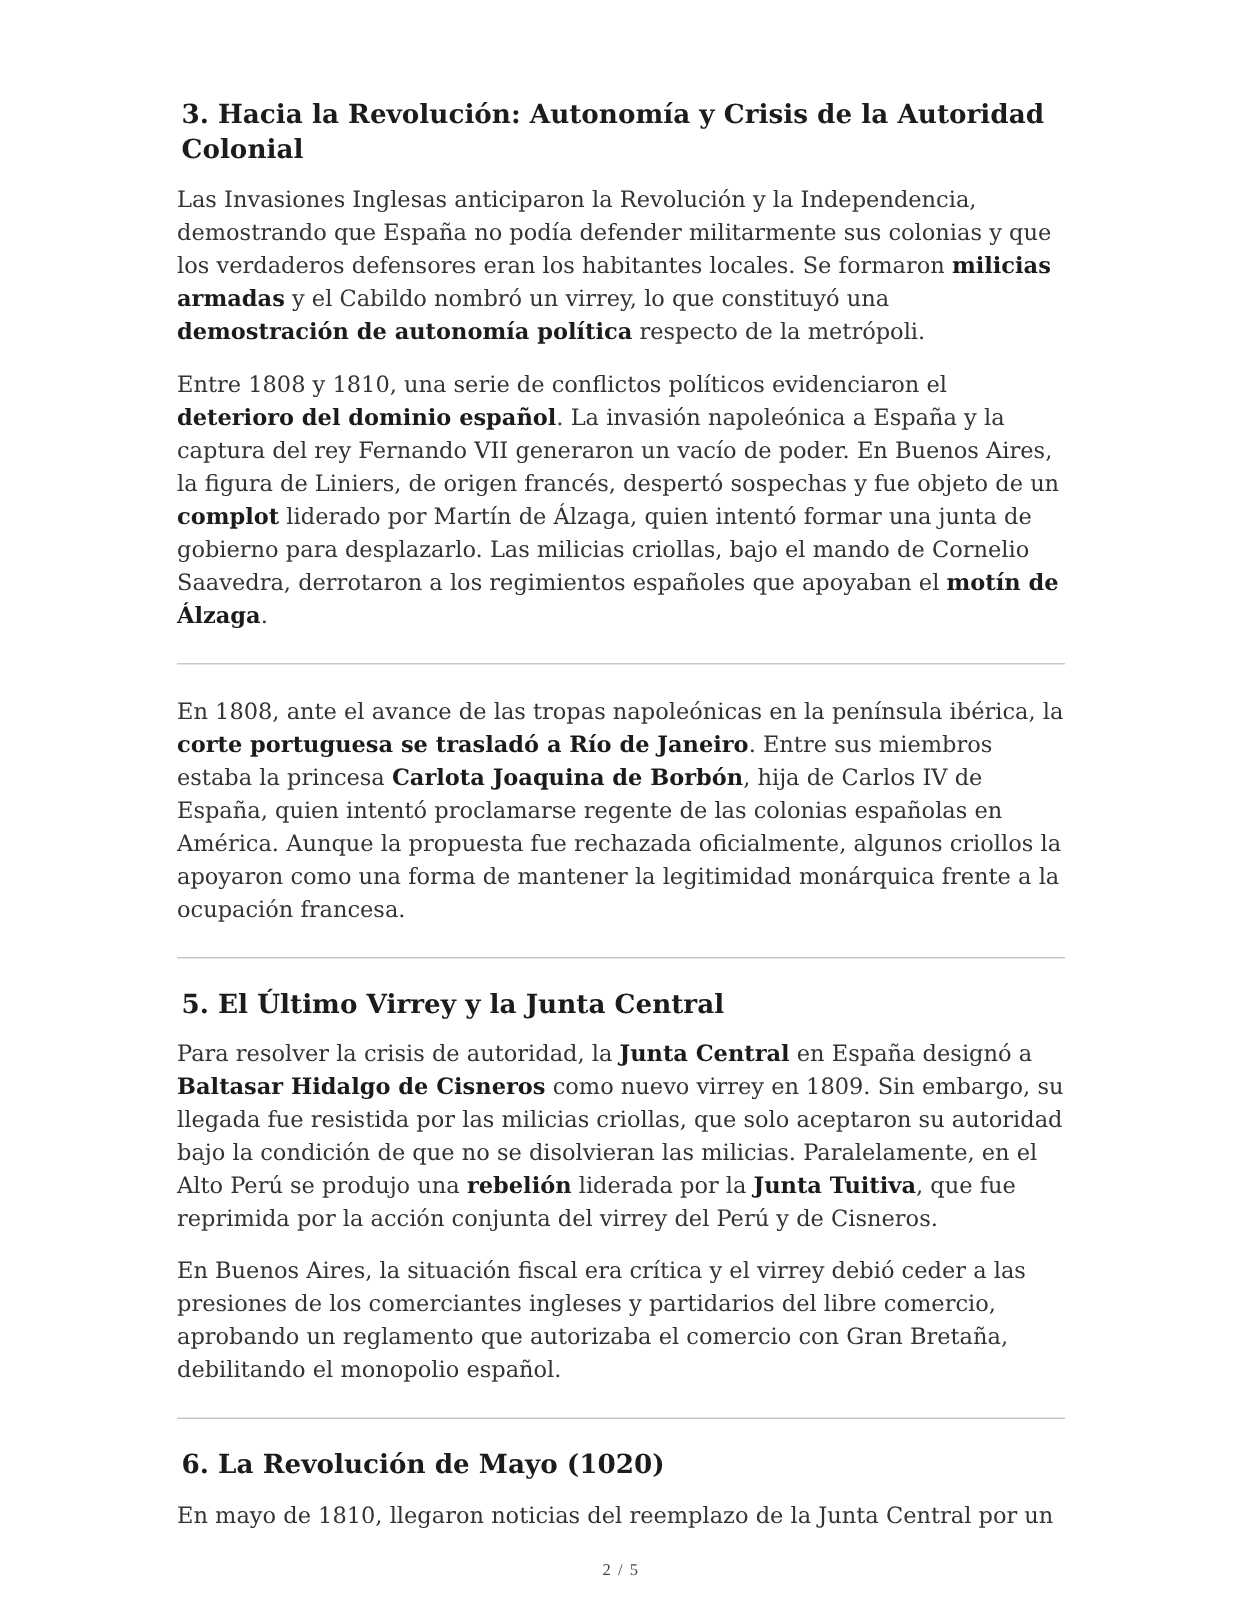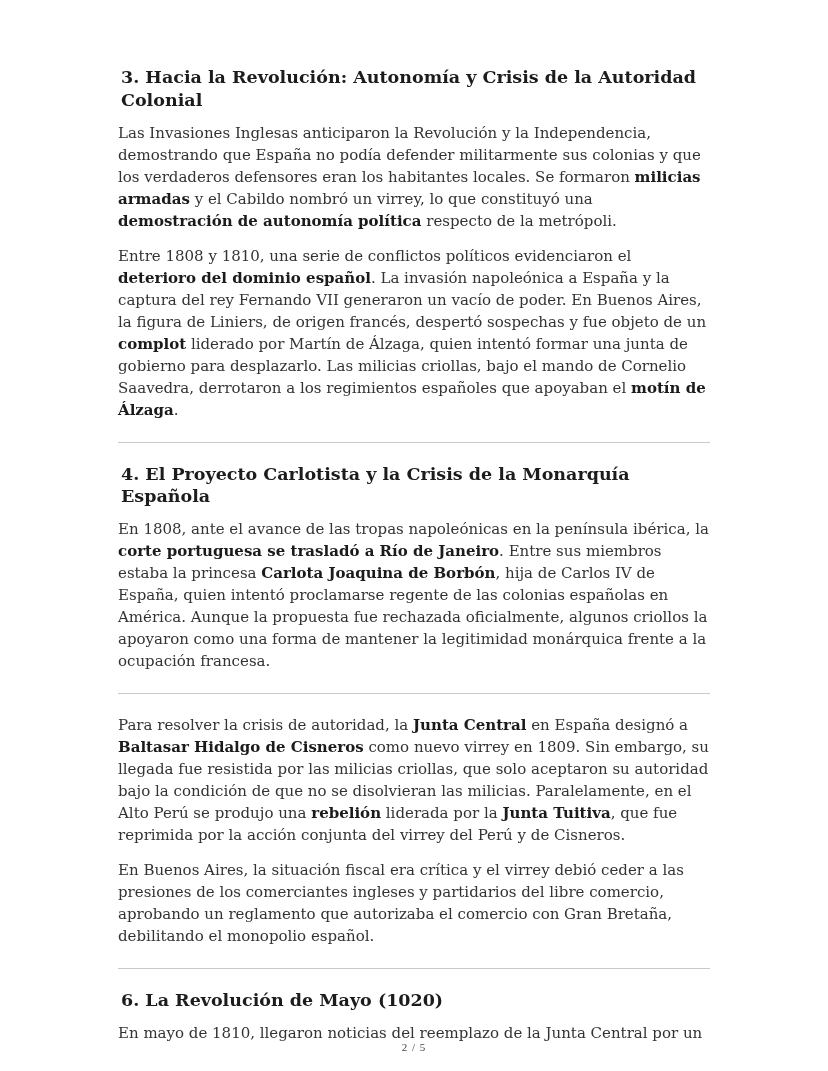--- a/index.html
+++ b/index.html
@@ -67,28 +67,28 @@
 
     <h2 class="section-title">3. Hacia la Revolución: Autonomía y Crisis de la Autoridad Colonial</h2>
     <div class="paragraphs">
           <p class="para"><span>Las Invasiones Inglesas anticiparon la Revolución y la Independencia, demostrando que España no podía defender militarmente sus colonias y que los verdaderos defensores eran los habitantes locales. Se formaron </span><strong>milicias armadas</strong><span> y el Cabildo nombró un virrey, lo que constituyó una </span><strong>demostración de autonomía política</strong><span> respecto de la metrópoli.</span></p>
           <p class="para"><span>Entre 1808 y 1810, una serie de conflictos políticos evidenciaron el </span><strong>deterioro del dominio español</strong><span>. La invasión napoleónica a España y la captura del rey Fernando VII generaron un vacío de poder. En Buenos Aires, la figura de Liniers, de origen francés, despertó sospechas y fue objeto de un </span><strong>complot</strong><span> liderado por Martín de Álzaga, quien intentó formar una junta de gobierno para desplazarlo. Las milicias criollas, bajo el mando de Cornelio Saavedra, derrotaron a los regimientos españoles que apoyaban el </span><strong>motín de Álzaga</strong><span>.</span></p>
         </div>
   </section>
 
   <section class="section">
     <hr class="divider">
-    <h2 class="section-title">4. El Proyecto Carlotista y la Crisis de la Monarquía Española</h2>
     <div class="paragraphs">
           <p class="para"><span>En 1808, ante el avance de las tropas napoleónicas en la península ibérica, la </span><strong>corte portuguesa se trasladó a Río de Janeiro</strong><span>. Entre sus miembros estaba la princesa </span><strong>Carlota Joaquina de Borbón</strong><span>, hija de Carlos IV de España, quien intentó proclamarse regente de las colonias españolas en América. Aunque la propuesta fue rechazada oficialmente, algunos criollos la apoyaron como una forma de mantener la legitimidad monárquica frente a la ocupación francesa.</span></p>
         </div>
   </section>
 
   <section class="section">
     <hr class="divider">
+    <h2 class="section-title">5. El Último Virrey y la Junta Central</h2>
     <div class="paragraphs">
           <p class="para"><span>Para resolver la crisis de autoridad, la </span><strong>Junta Central</strong><span> en España designó a </span><strong>Baltasar Hidalgo de Cisneros</strong><span> como nuevo virrey en 1809. Sin embargo, su llegada fue resistida por las milicias criollas, que solo aceptaron su autoridad bajo la condición de que no se disolvieran las milicias. Paralelamente, en el Alto Perú se produjo una </span><strong>rebelión</strong><span> liderada por la </span><strong>Junta Tuitiva</strong><span>, que fue reprimida por la acción conjunta del virrey del Perú y de Cisneros.</span></p>
           <p class="para"><span>En Buenos Aires, la situación fiscal era crítica y el virrey debió ceder a las presiones de los comerciantes ingleses y partidarios del libre comercio, aprobando un reglamento que autorizaba el comercio con Gran Bretaña, debilitando el monopolio español.</span></p>
         </div>
   </section>
 
   <section class="section">
     <hr class="divider">
     <h2 class="section-title">6. La Revolución de Mayo (1020)</h2>
     <div class="paragraphs">

